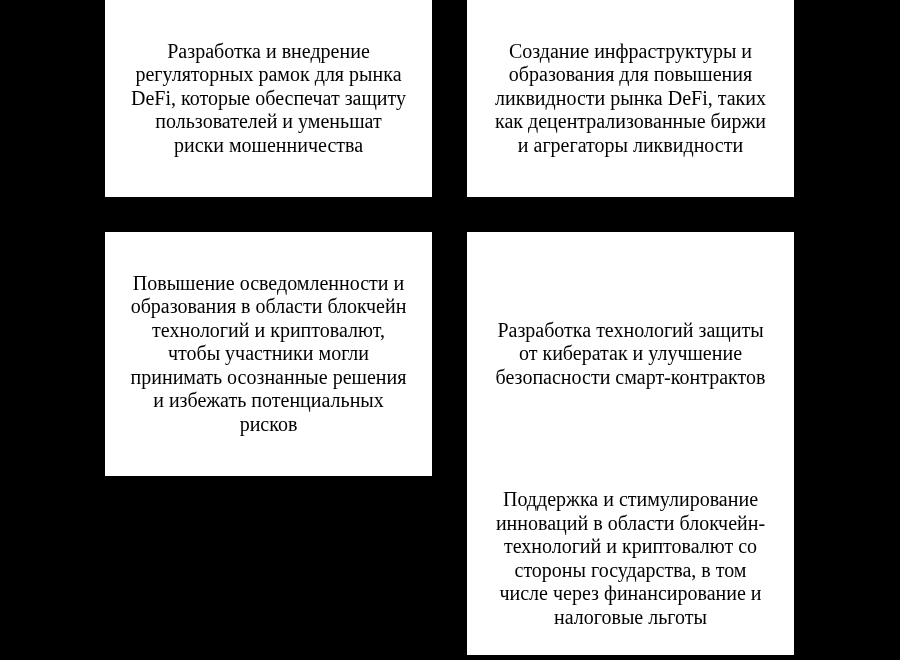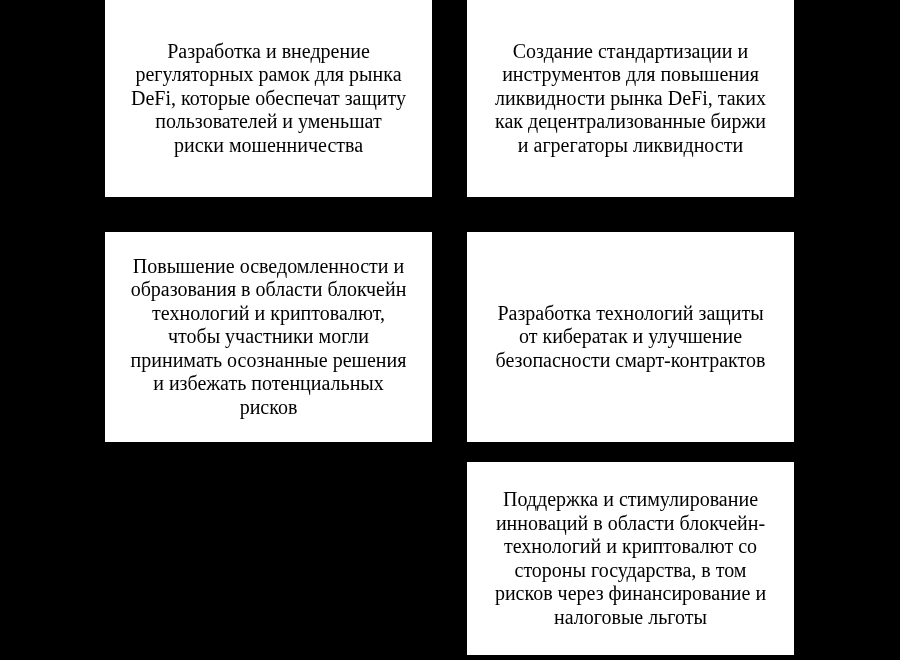--- a/index.html
+++ b/index.html
@@ -34,42 +34,42 @@
     width: 100%;
     padding: 0 24px;
     box-sizing: border-box;
     text-align: center;
     font-size: 20px;
     line-height: 23.5px;
   }
   .col-left  { left: 105px; }
   .col-right { left: 467px; }
   .row-1 { top: 0px;   height: 197px; }
-  .row-2 { top: 232px; height: 210px; }
+  .row-2 { top: 232px; height: 244px; }
   .row-3 { top: 462px; height: 193px; }
 </style>
 </head>
 <body>
 
 <div class="canvas">
 
   <div class="box col-left row-1">
     <span class="txt">Разработка и внедрение регуляторных рамок для рынка DeFi, которые обеспечат защиту пользователей и уменьшат риски мошенничества</span>
   </div>
 
   <div class="box col-right row-1">
-    <span class="txt">Создание стандартизации и инструментов для повышения ликвидности рынка DeFi, таких как децентрализованные биржи и агрегаторы ликвидности</span>
+    <span class="txt">Создание инфраструктуры и образования для повышения ликвидности рынка DeFi, таких как децентрализованные биржи и агрегаторы ликвидности</span>
   </div>
 
   <div class="box col-left row-2">
     <span class="txt">Повышение осведомленности и образования в области блокчейн технологий и криптовалют, чтобы участники могли принимать осознанные решения и избежать потенциальных рисков</span>
   </div>
 
   <div class="box col-right row-2">
     <span class="txt">Разработка технологий защиты от кибератак и улучшение безопасности смарт-контрактов</span>
   </div>
 
 
   <div class="box col-right row-3">
-    <span class="txt">Поддержка и стимулирование инноваций в области блокчейн-технологий и криптовалют со стороны государства, в том рисков через финансирование и налоговые льготы</span>
+    <span class="txt">Поддержка и стимулирование инноваций в области блокчейн-технологий и криптовалют со стороны государства, в том числе через финансирование и налоговые льготы</span>
   </div>
 
 </div>
 
 </body></html>

